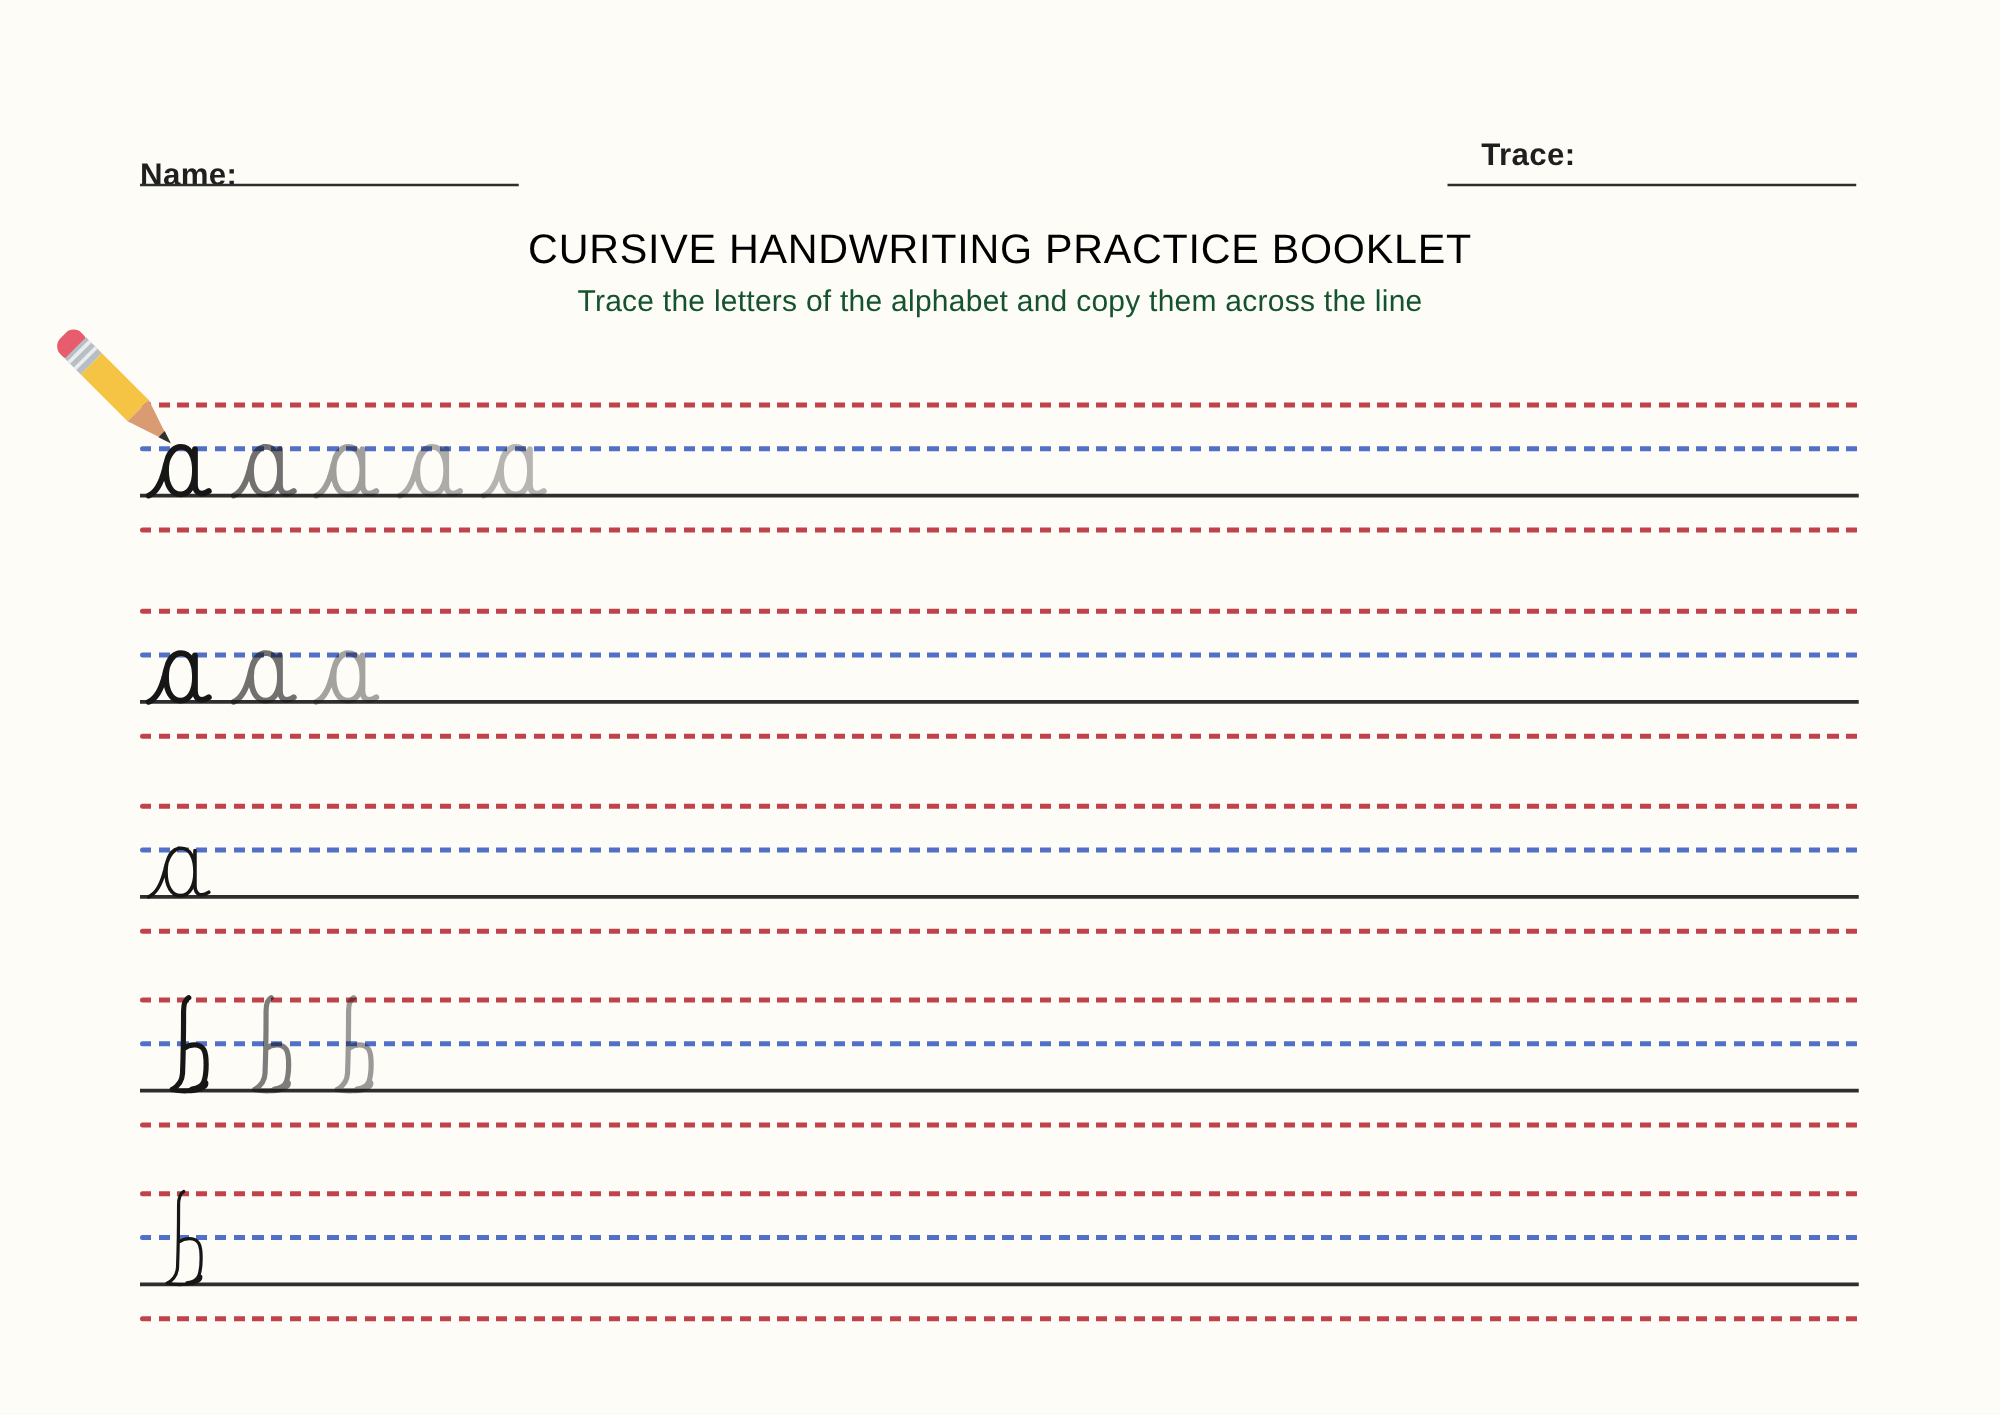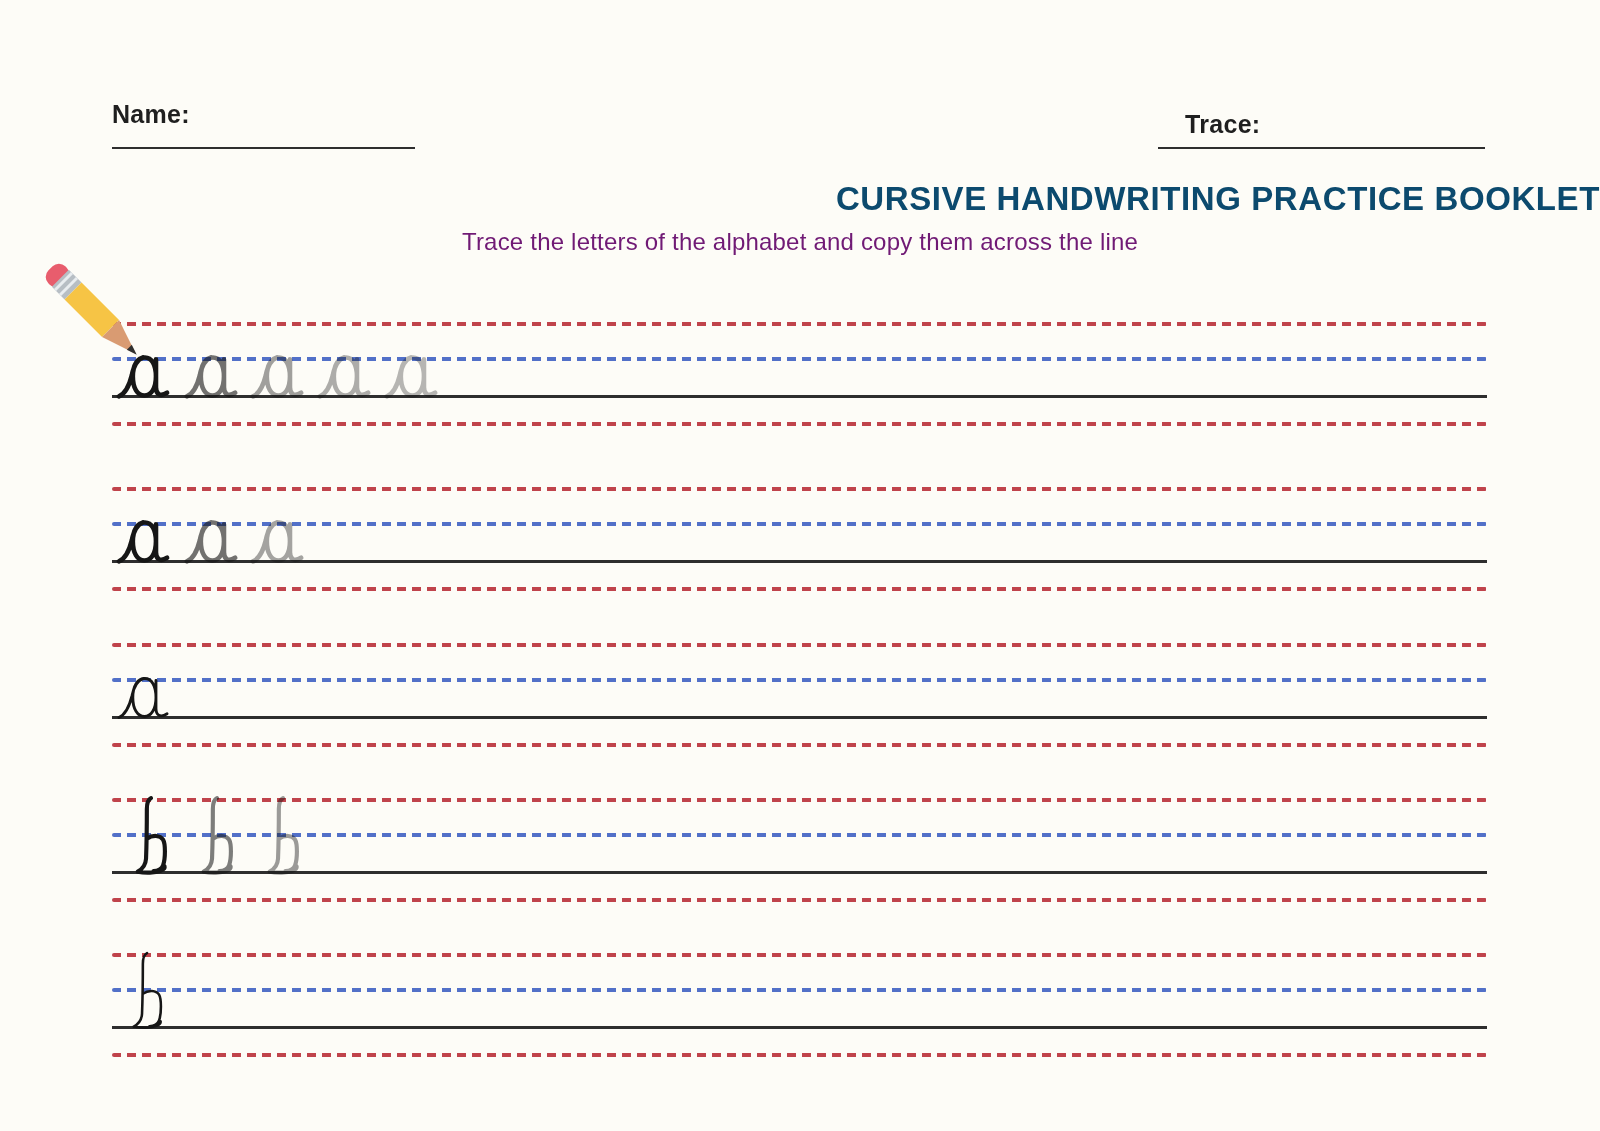--- a/index.html
+++ b/index.html
@@ -22,28 +22,28 @@
   .label{
     position:absolute;
     font-size:25px;font-weight:600;color:var(--ink);
     letter-spacing:.3px;
   }
   .blank-line{
     position:absolute;height:2px;background:var(--baseline);
   }
   .title{
     position:absolute;left:0;right:0;top:180px;
-    text-align:right;
-    font-size:33px;font-weight:700;color:#0c4a6e;
+    text-align:center;
+    font-size:33px;font-weight:400;color:#000000;
     letter-spacing:.6px;
   }
   .subtitle{
     position:absolute;left:0;right:0;top:228px;
     text-align:center;
-    font-size:24px;font-weight:500;color:#701a75;
+    font-size:24px;font-weight:500;color:#14532d;
     letter-spacing:.2px;
   }
   .row{
     position:absolute;left:112px;width:1375px;height:104px;
   }
   .guide{position:absolute;left:0;right:0;}
   .guide.red{
     top:0;height:4px;border-radius:2px;
     background:repeating-linear-gradient(90deg,var(--red_line) 0 9px,transparent 9px 15px);
   }
@@ -61,21 +61,21 @@
     position:absolute;left:75px;top:248px;width:40px;height:130px;
     transform:rotate(-45deg);
     z-index:5;
   }
 </style>
 </head>
 <body>
 
 <div class="page">
 
-  <div class="label" style="left:112px;top:100px">Name:</div>
+  <div class="label" style="left:112px;top:126px">Name:</div>
   <div class="blank-line" style="left:112px;top:147px;width:303px"></div>
 
   <div class="label" style="left:1185px;top:110px">Trace:</div>
   <div class="blank-line" style="left:1158px;top:147px;width:327px"></div>
 
   <div class="title">CURSIVE HANDWRITING PRACTICE BOOKLET</div>
   <div class="subtitle">Trace the letters of the alphabet and copy them across the line</div>
 
   <div class="pencil">
     <svg width="40" height="130" viewBox="0 0 40 130">

